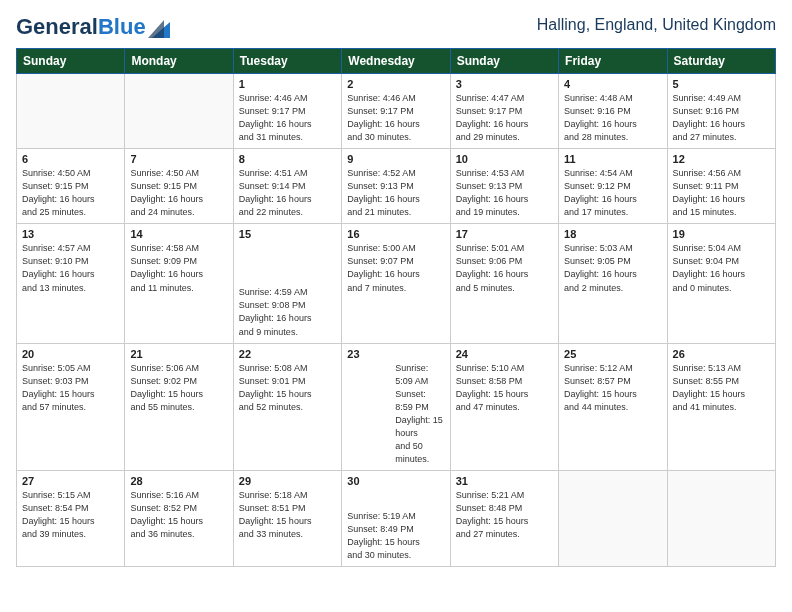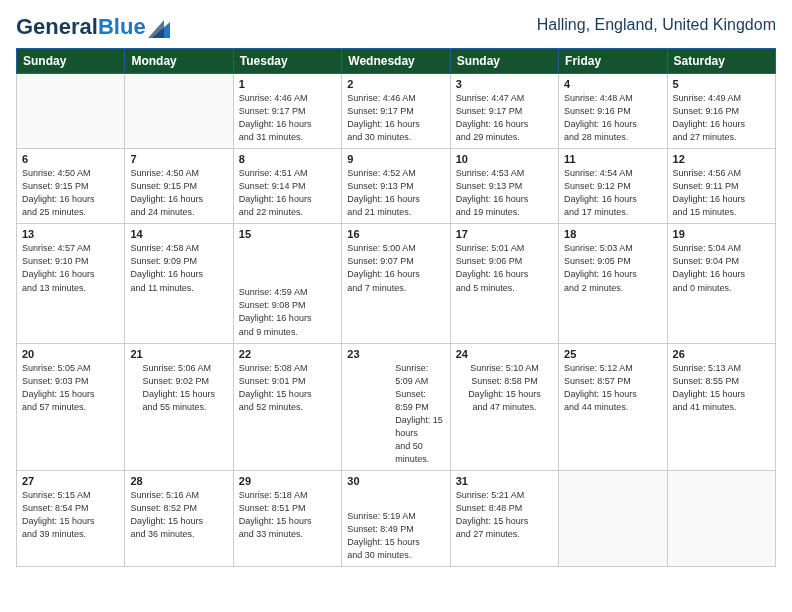--- a/index.html
+++ b/index.html
@@ -259,42 +259,42 @@
       <tr>
         <td>
           <span class="day-num">20</span>
           <div class="day-detail" style="white-space: pre-line;">Sunrise: 5:05 AM
 Sunset: 9:03 PM
 Daylight: 15 hours
 and 57 minutes.</div>
         </td>
         <td>
           <span class="day-num">21</span>
-          <div class="day-detail" style="white-space: pre-line; margin-left: 12px;">Sunrise: 5:06 AM
+          <div class="day-detail" style="white-space: pre-line;">Sunrise: 5:06 AM
 Sunset: 9:02 PM
 Daylight: 15 hours
 and 55 minutes.</div>
         </td>
         <td>
           <span class="day-num">22</span>
           <div class="day-detail" style="white-space: pre-line;">Sunrise: 5:08 AM
 Sunset: 9:01 PM
 Daylight: 15 hours
 and 52 minutes.</div>
         </td>
         <td>
           <span class="day-num">23</span>
           <div class="day-detail" style="white-space: pre-line; margin-left: 48px;">Sunrise: 5:09 AM
 Sunset: 8:59 PM
 Daylight: 15 hours
 and 50 minutes.</div>
         </td>
         <td>
           <span class="day-num">24</span>
-          <div class="day-detail" style="white-space: pre-line; text-align: center;">Sunrise: 5:10 AM
+          <div class="day-detail" style="white-space: pre-line;">Sunrise: 5:10 AM
 Sunset: 8:58 PM
 Daylight: 15 hours
 and 47 minutes.</div>
         </td>
         <td>
           <span class="day-num">25</span>
           <div class="day-detail" style="white-space: pre-line;">Sunrise: 5:12 AM
 Sunset: 8:57 PM
 Daylight: 15 hours
 and 44 minutes.</div>

